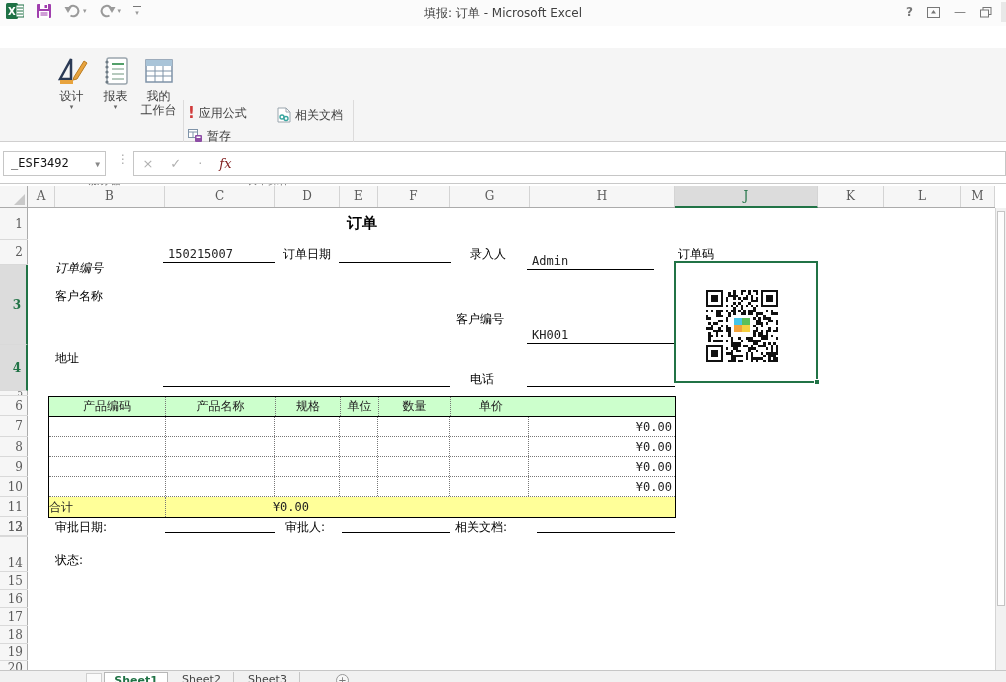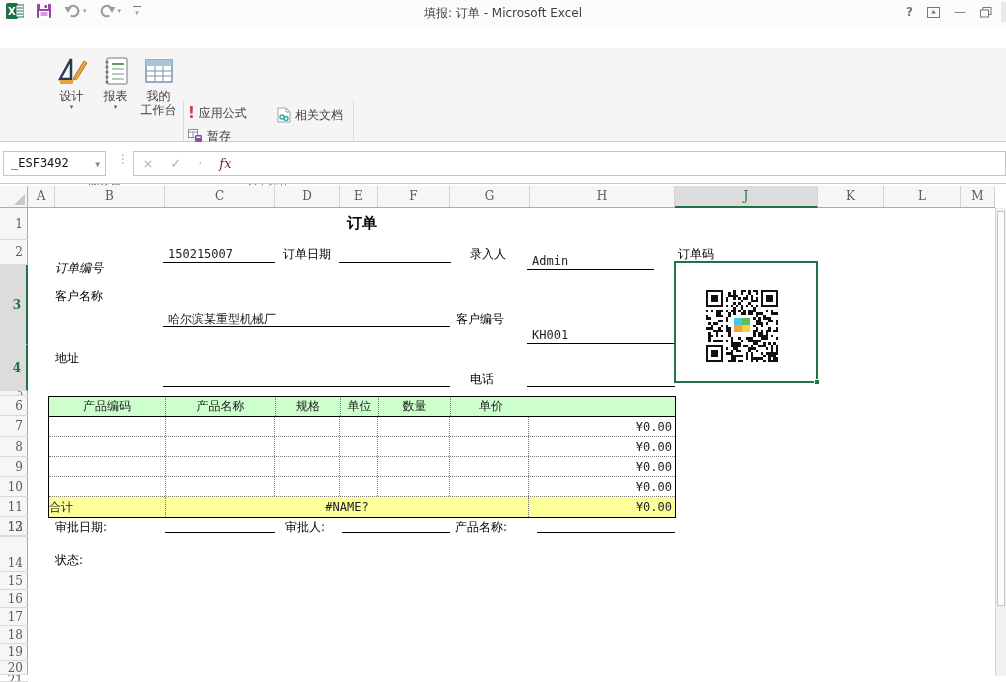--- a/index.html
+++ b/index.html
@@ -305,21 +305,20 @@
 
   <span class="lbl" style="left:55px; top:260px;font-style:italic;">订单编号</span>
   <span class="uline" style="left:163px; top:247px; width:112px; height:16px;">150215007</span>
   <span class="lbl" style="left:283px; top:246px;">订单日期</span>
   <span class="uline" style="left:339px; top:247px; width:112px; height:16px;"></span>
   <span class="lbl" style="left:470px; top:246px;">录入人</span>
   <span class="uline" style="left:527px; top:254px; width:127px; height:16px;">Admin</span>
   <span class="lbl" style="left:678px; top:246px;">订单码</span>
 
   <span class="lbl" style="left:55px; top:288px;">客户名称</span>
-  <span class="uline" style="left:163px; top:311px; width:287px; height:16px;">哈尔滨某重型机械厂</span>
   <span class="lbl" style="left:456px; top:311px;">客户编号</span>
   <span class="uline" style="left:527px; top:328px; width:148px; height:16px;">KH001</span>
 
   <span class="lbl" style="left:55px; top:350px;">地址</span>
   <span class="uline" style="left:163px; top:371px; width:287px; height:16px;"></span>
   <span class="lbl" style="left:470px; top:371px;">电话</span>
   <span class="uline" style="left:527px; top:371px; width:148px; height:16px;"></span>
 
   <div class="ptable">
     <div class="trow hdr">
@@ -361,30 +360,29 @@
       <div class="tcell" style="width:117px;"></div>
         <div class="tcell" style="width:110px;"></div>
         <div class="tcell" style="width:65px;"></div>
         <div class="tcell" style="width:38px;"></div>
         <div class="tcell" style="width:72px;"></div>
         <div class="tcell" style="width:80px;"></div>
       <div class="tcell amt" style="width:146px;">¥0.00</div>
     </div>
     <div class="trow total">
       <div class="tcell lft" style="width:117px;">合计</div>
-      <div class="tcell mono" style="width:365px;">#NAME?</div>
       <div class="tcell amt" style="width:146px;">¥0.00</div>
     </div>
   </div>
 
   <span class="lbl" style="left:55px; top:519px;">审批日期:</span>
   <span class="uline" style="left:165px; top:517px; width:110px; height:16px;"></span>
   <span class="lbl" style="left:285px; top:519px;">审批人:</span>
   <span class="uline" style="left:342px; top:517px; width:108px; height:16px;"></span>
-  <span class="lbl" style="left:455px; top:519px;">产品名称:</span>
+  <span class="lbl" style="left:455px; top:519px;">相关文档:</span>
   <span class="uline" style="left:537px; top:517px; width:138px; height:16px;"></span>
   <span class="lbl" style="left:55px; top:552px;">状态:</span>
 
   <svg class="qr" viewBox="0 0 29 29" shape-rendering="crispEdges">
     <rect x="0" y="0" width="29" height="29" fill="#fff"></rect>
     <g fill="#111">
       <path d="M0 0 h7 v7 h-7 Z M1 1 v5 h5 v-5 Z"></path>
         <rect x="2" y="2" width="3" height="3"></rect>
       <path d="M22 0 h7 v7 h-7 Z M23 1 v5 h5 v-5 Z"></path>
         <rect x="24" y="2" width="3" height="3"></rect>
@@ -654,14 +652,21 @@
     </g>
   </svg>
   <div class="selbox">
     <div class="handle"></div>
   </div>
 
   <div class="vscroll">
     <div class="vthumb"></div>
   </div>
 
+  <div class="sheetbar">
+    <div class="navbox"></div>
+    <div class="stab active" style="left:104px; width:64px;">Sheet1</div>
+    <div class="stab" style="left:170px; width:64px;">Sheet2</div>
+    <div class="stab" style="left:236px; width:64px;">Sheet3</div>
+    <div class="addsheet" style="left:336px;">+</div>
+  </div>
 
 </div>
 
 </body></html>

